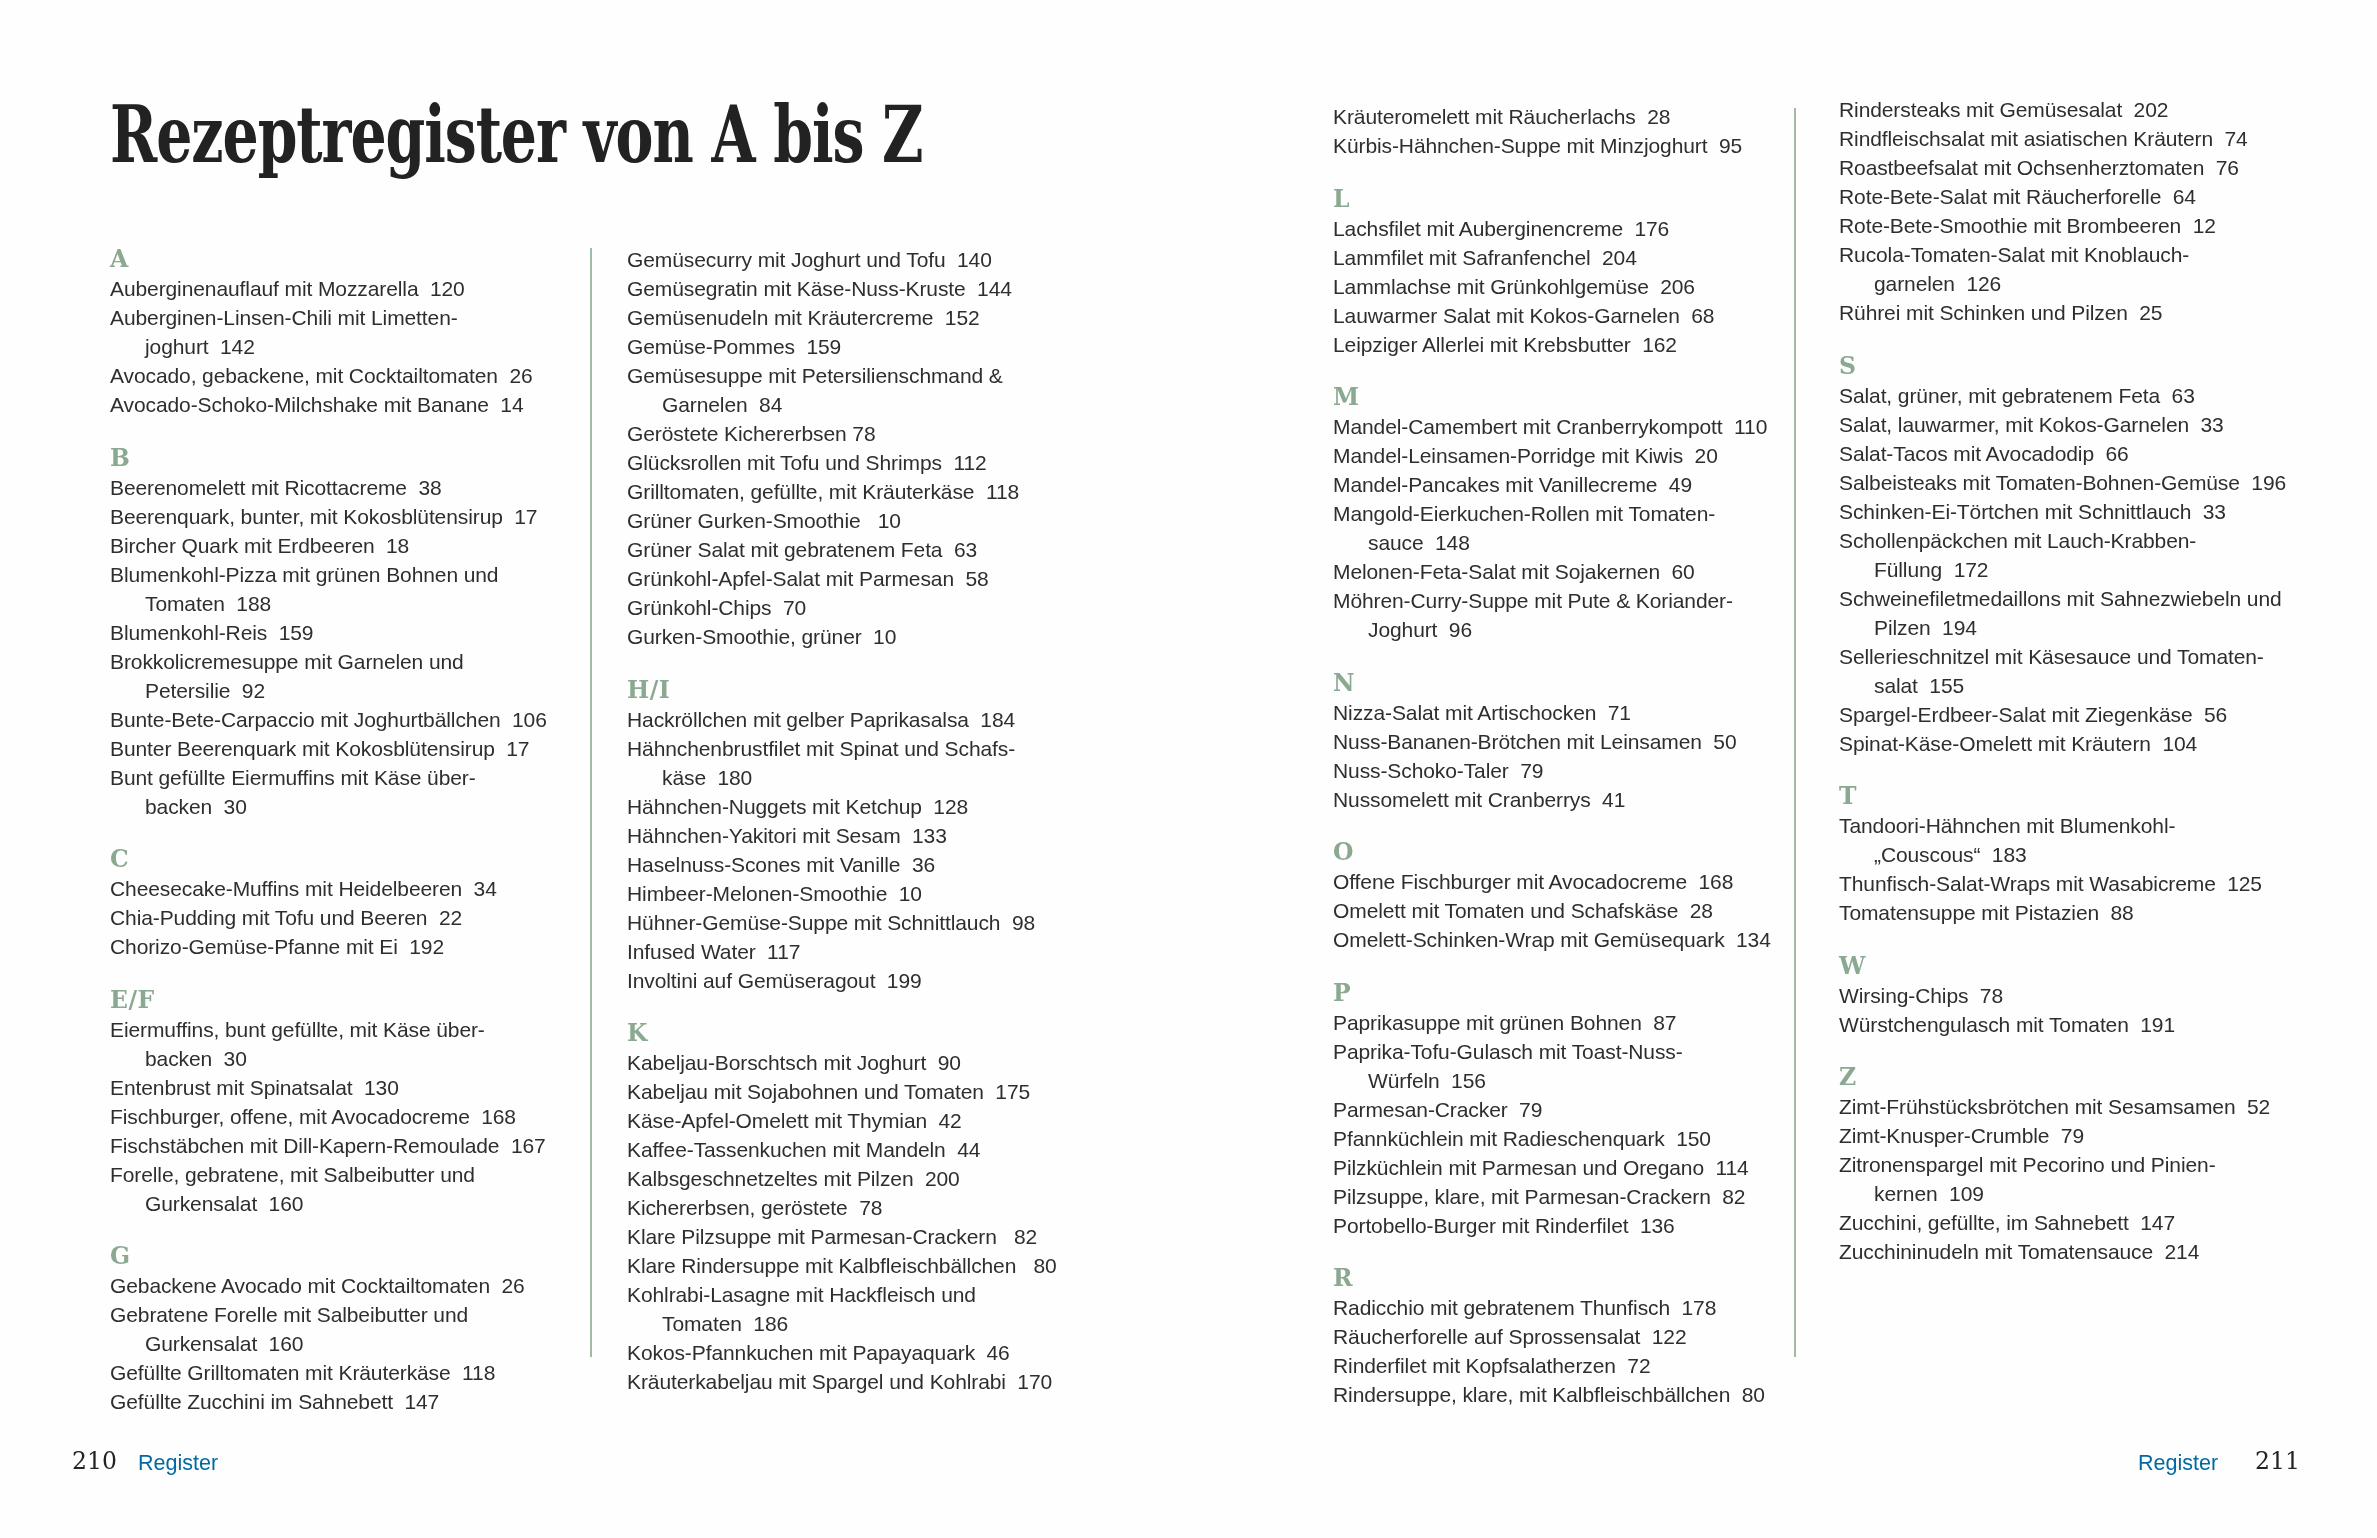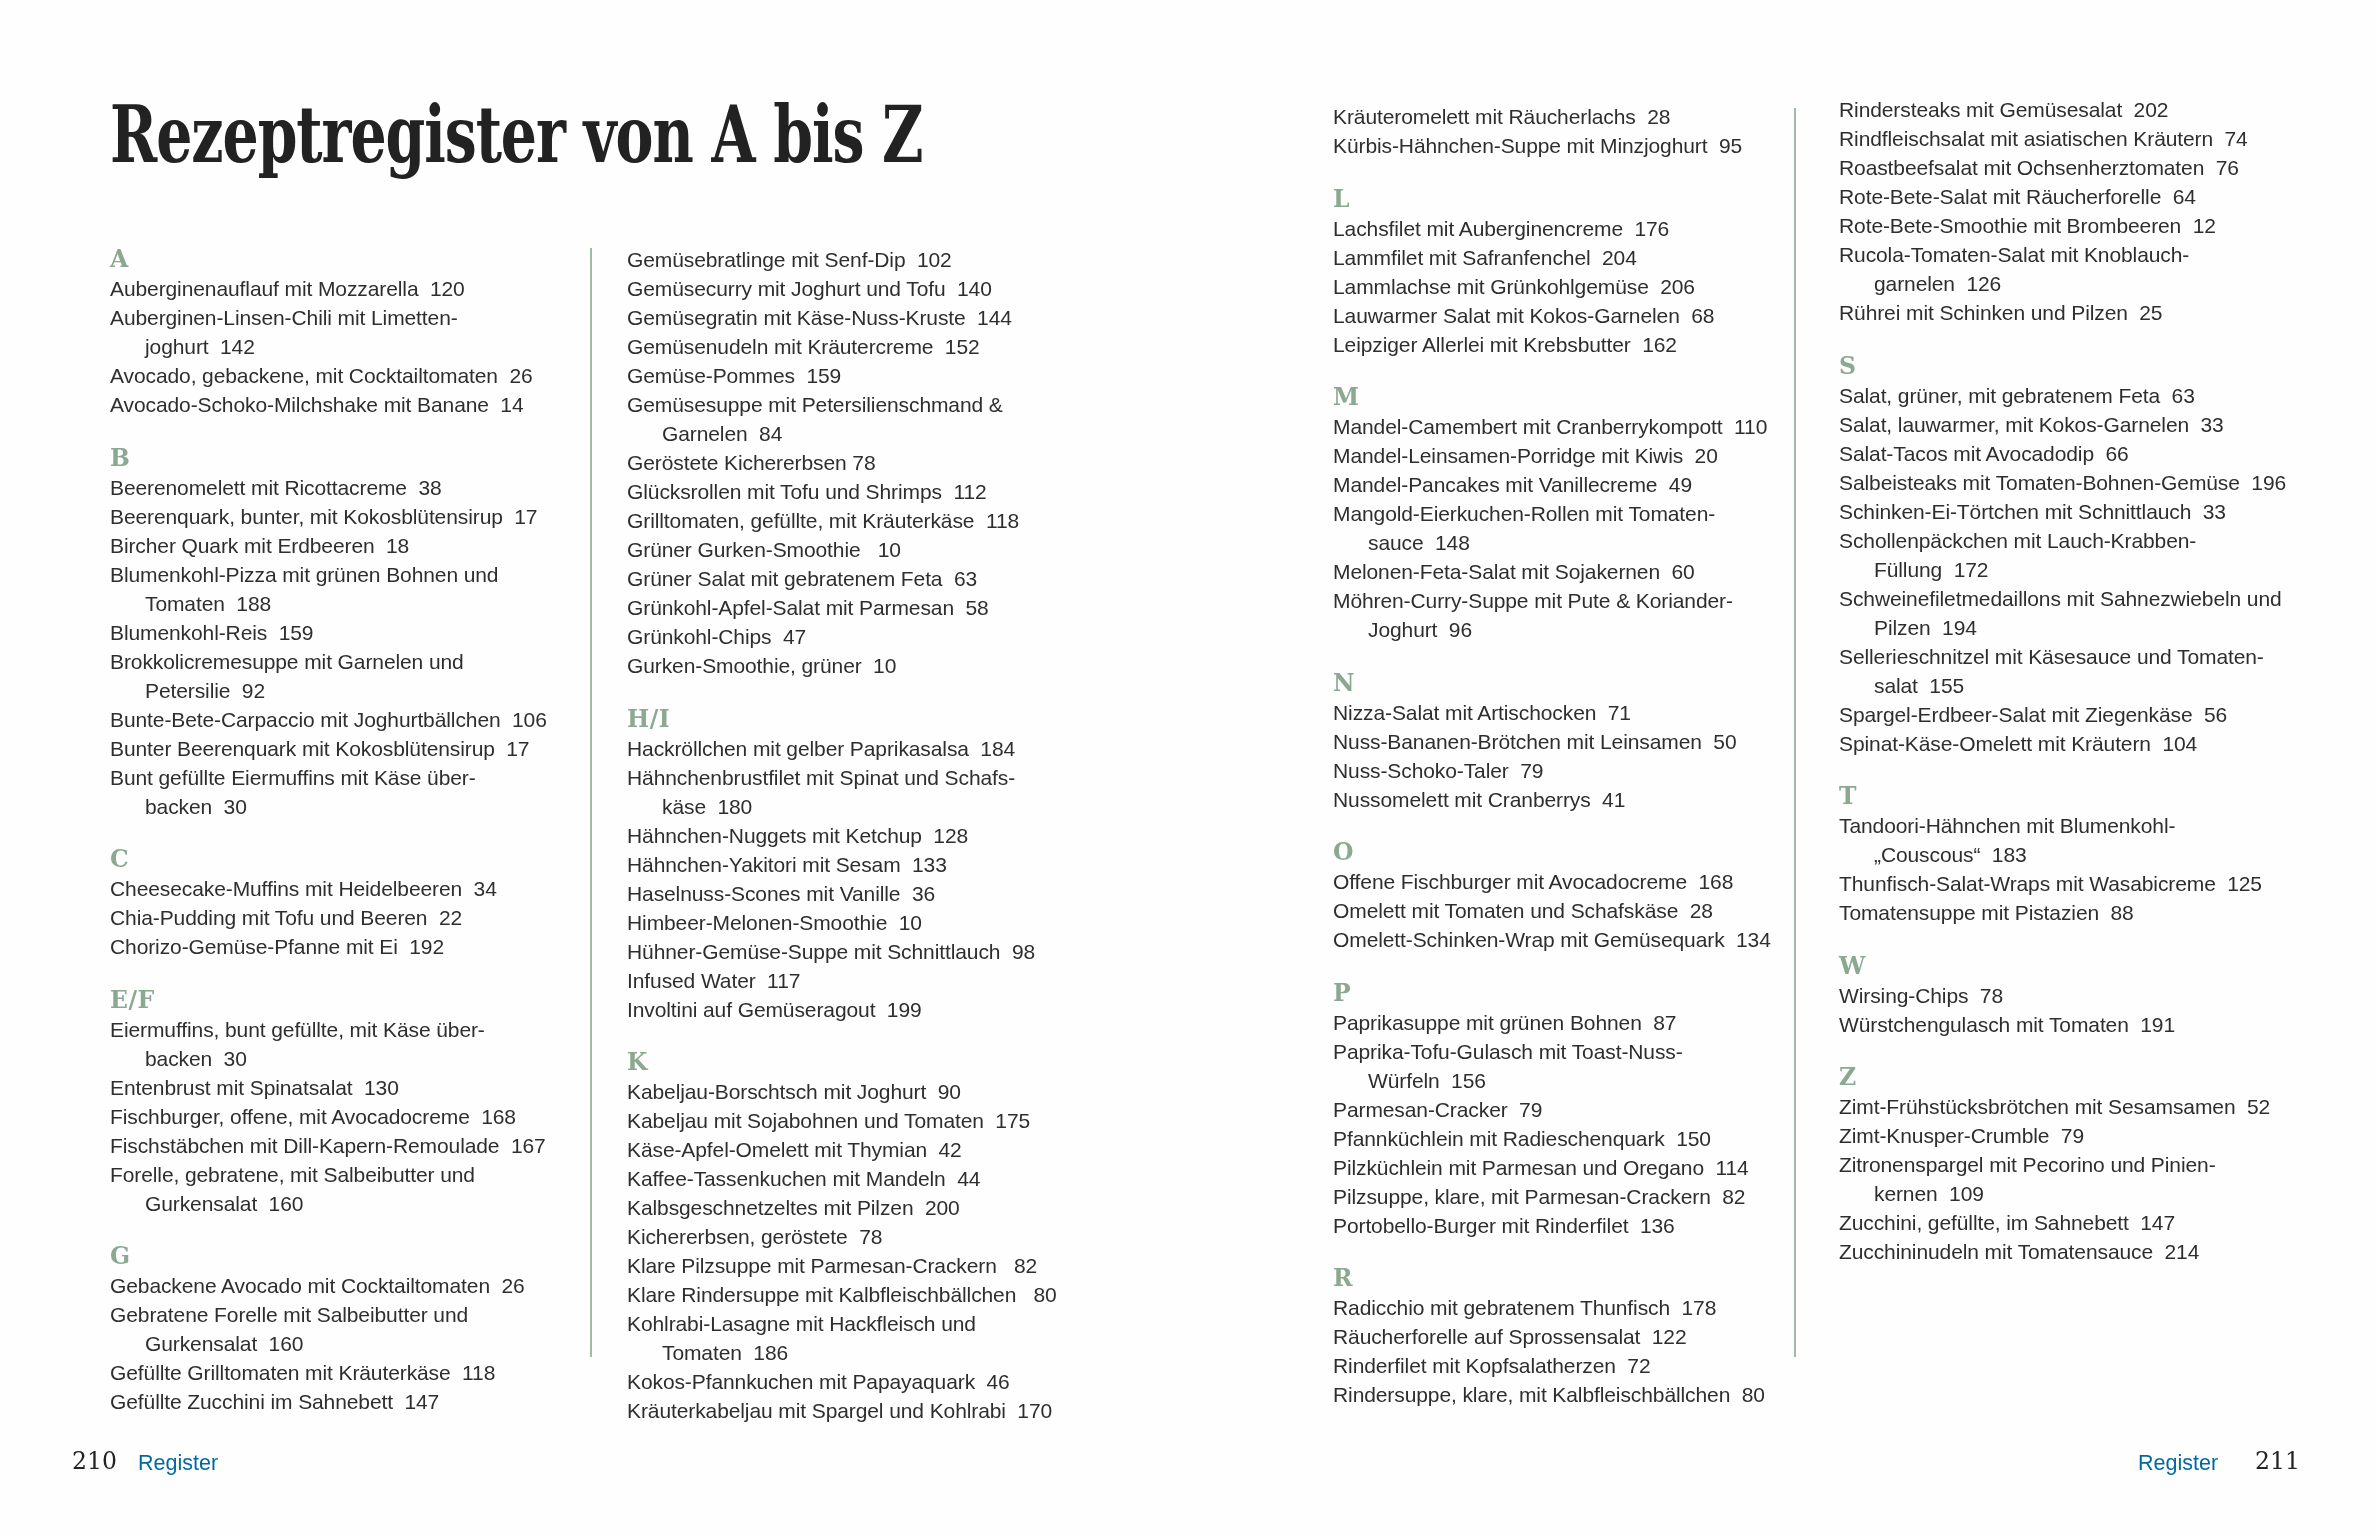--- a/index.html
+++ b/index.html
@@ -117,34 +117,33 @@
         <div class="letter">G</div>
         <div class="entry">Gebackene Avocado mit Cocktailtomaten  26</div>
         <div class="entry">Gebratene Forelle mit Salbeibutter und
 Gurkensalat  160</div>
         <div class="entry">Gefüllte Grilltomaten mit Kräuterkäse  118</div>
         <div class="entry">Gefüllte Zucchini im Sahnebett  147</div>
       </div>
     </div>
   <div class="col" id="col2">
       <div class="section">
-        <div class="entry">Gemüsebratlinge mit Senf-Dip  102</div>
         <div class="entry">Gemüsecurry mit Joghurt und Tofu  140</div>
         <div class="entry">Gemüsegratin mit Käse-Nuss-Kruste  144</div>
         <div class="entry">Gemüsenudeln mit Kräutercreme  152</div>
         <div class="entry">Gemüse-Pommes  159</div>
         <div class="entry">Gemüsesuppe mit Petersilienschmand &amp;
 Garnelen  84</div>
         <div class="entry">Geröstete Kichererbsen 78</div>
         <div class="entry">Glücksrollen mit Tofu und Shrimps  112</div>
         <div class="entry">Grilltomaten, gefüllte, mit Kräuterkäse  118</div>
         <div class="entry">Grüner Gurken-Smoothie   10</div>
         <div class="entry">Grüner Salat mit gebratenem Feta  63</div>
         <div class="entry">Grünkohl-Apfel-Salat mit Parmesan  58</div>
-        <div class="entry">Grünkohl-Chips  47</div>
+        <div class="entry">Grünkohl-Chips  70</div>
         <div class="entry">Gurken-Smoothie, grüner  10</div>
       </div>
       <div class="section">
         <div class="letter">H/I</div>
         <div class="entry">Hackröllchen mit gelber Paprikasalsa  184</div>
         <div class="entry">Hähnchenbrustfilet mit Spinat und Schafs-
 käse  180</div>
         <div class="entry">Hähnchen-Nuggets mit Ketchup  128</div>
         <div class="entry">Hähnchen-Yakitori mit Sesam  133</div>
         <div class="entry">Haselnuss-Scones mit Vanille  36</div>

